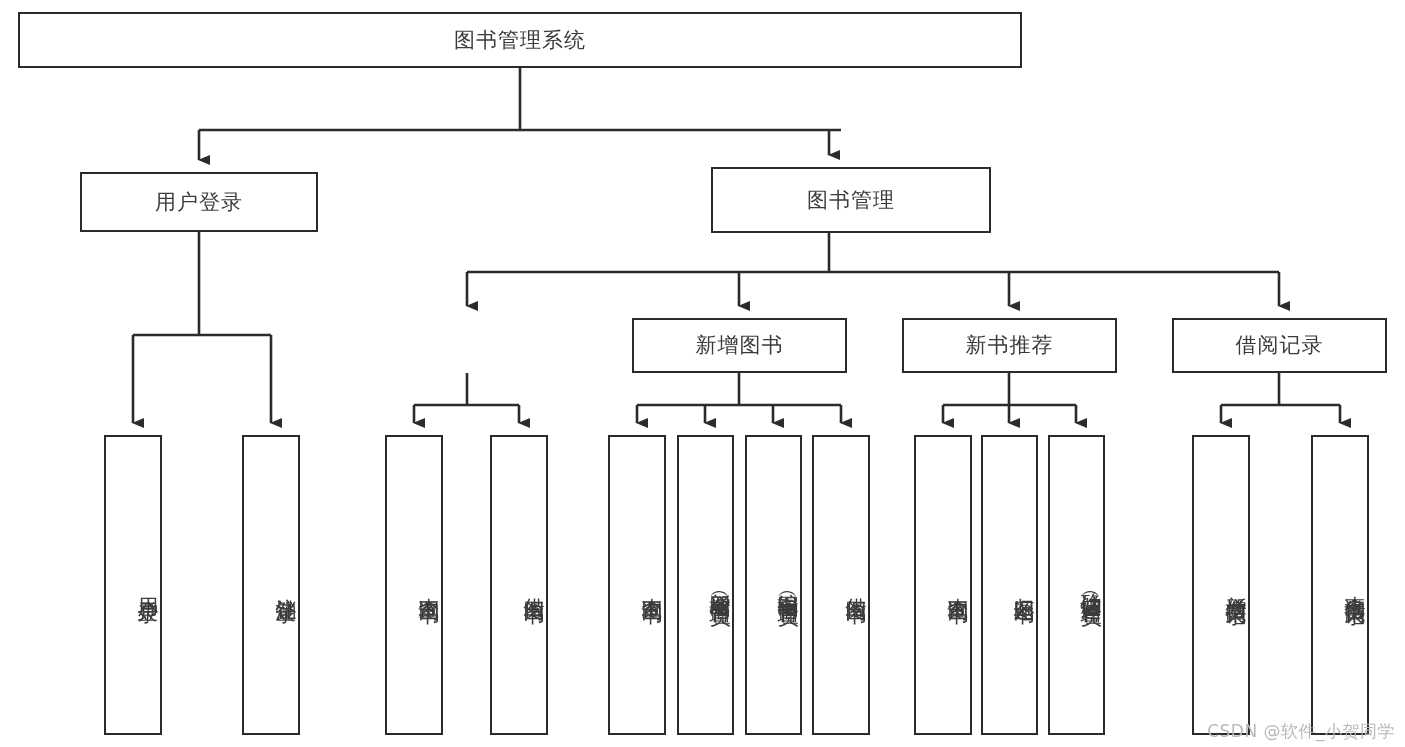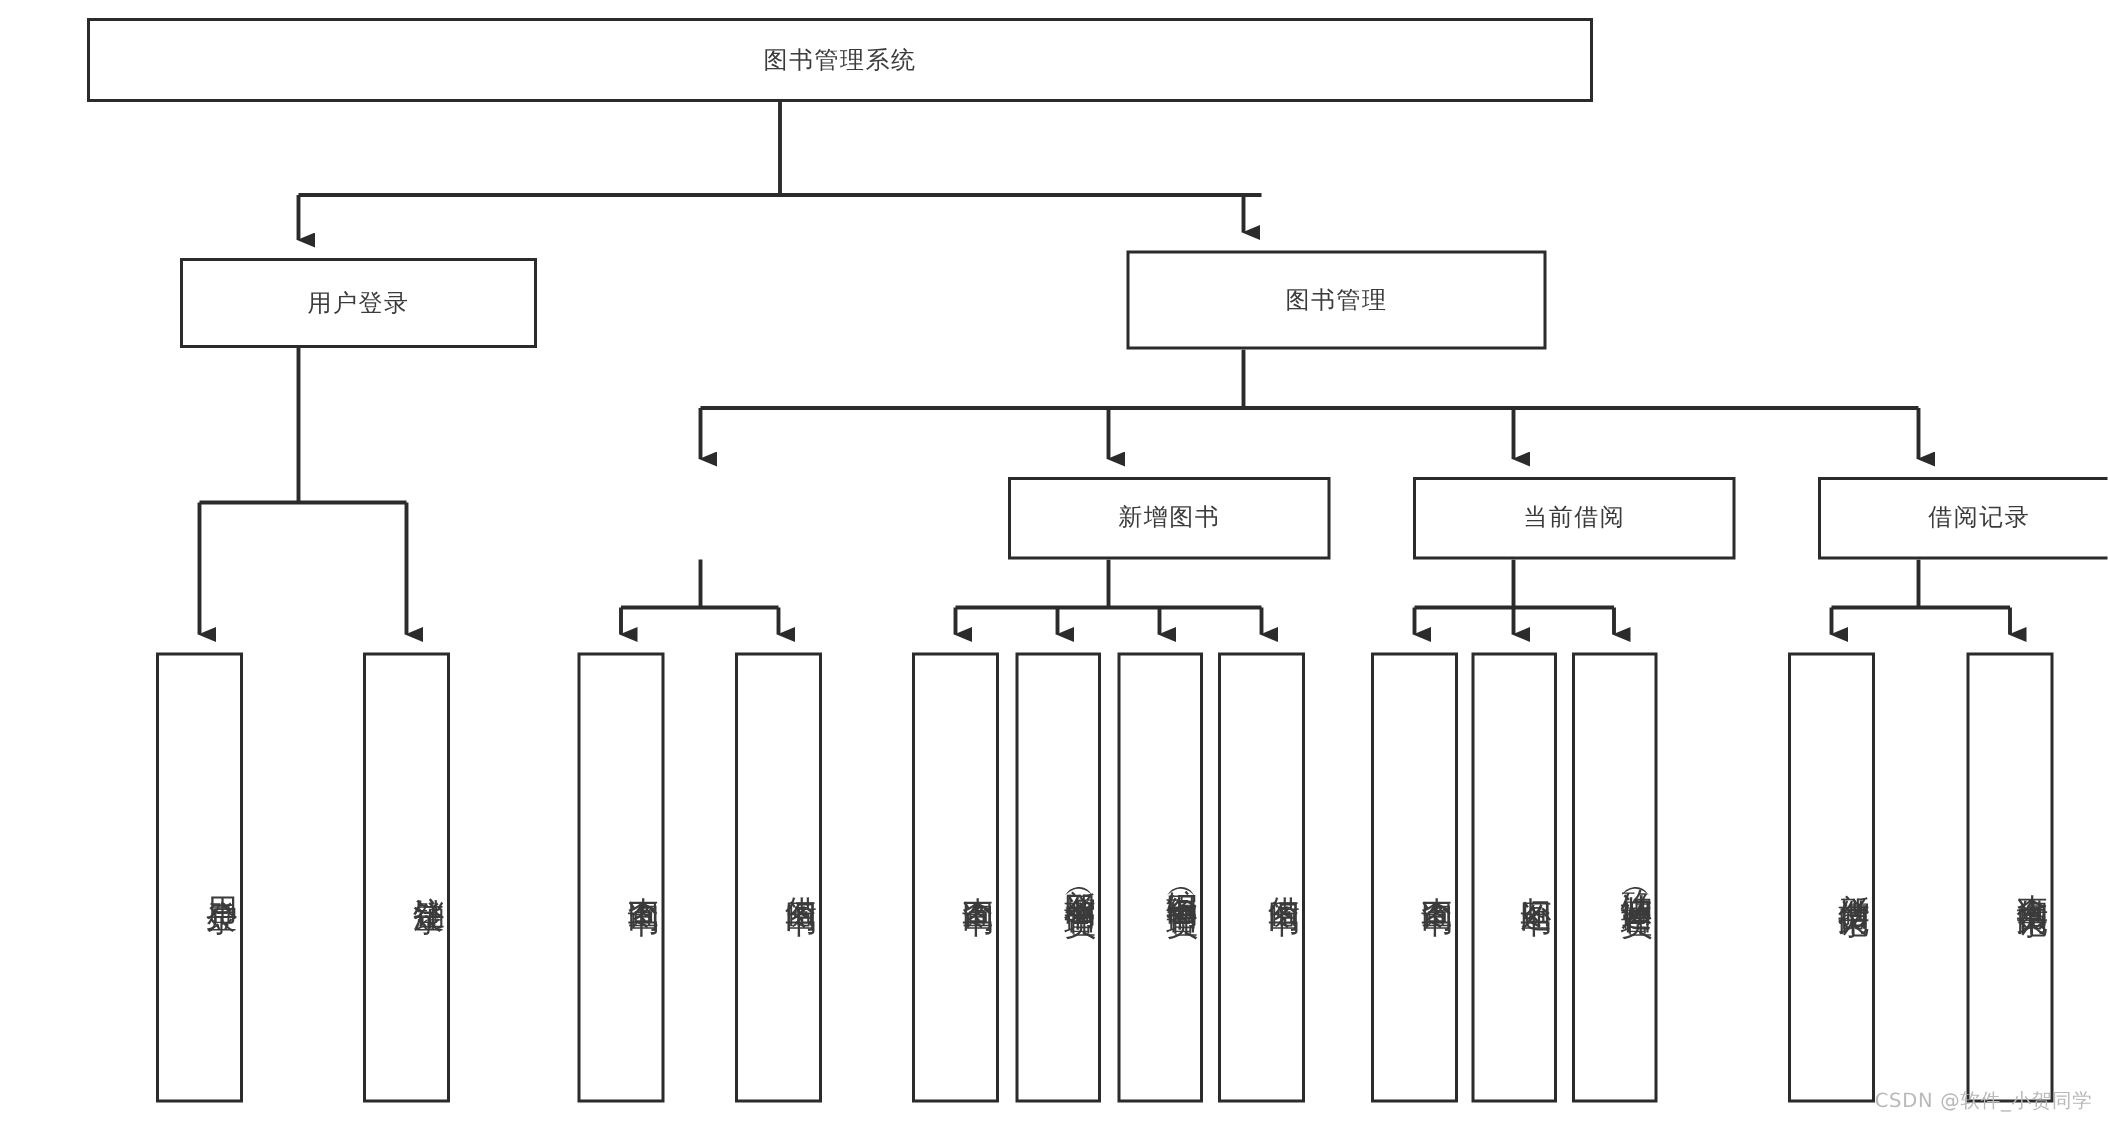--- a/index.html
+++ b/index.html
@@ -24,45 +24,44 @@
     box-sizing:border-box;
     background:#ffffff;
     border:2px solid #2b2b2b;
     display:flex;
     align-items:center;
     justify-content:center;
     color:#3b3b3b;
     line-height:1.18;
   }
   .node.h{
-    font-size:16px;
+    font-size:21px;
     letter-spacing:1px;
     white-space:nowrap;
-    margin-left:40px;
   }
   .node.v{
     writing-mode:vertical-rl;
     text-orientation:upright;
     font-size:21px;
     letter-spacing:2px;
     padding:6px 0;
     align-items:flex-start;
     justify-content:center;
   }
   .node.v .vtext{
     writing-mode:vertical-rl;
     text-orientation:upright;
     display:block;
     text-align:center;
   }
   .node.v.mid .vtext{margin-top:0;}
   #watermark{
     position:absolute;
     right:10px;bottom:4px;
-    font-size:13px;
+    font-size:17px;
     color:#b9b9b9;
     white-space:nowrap;
     letter-spacing:0.5px;
     font-family:"DejaVu Sans","Liberation Sans",sans-serif;
   }
 </style>
 </head>
 <body>
 
 <div id="diagram">
@@ -126,21 +125,21 @@
     <span>用户登录</span>
   </div>
   <div class="node h" style="left:711px;top:167px;width:280px;height:66px;">
     <span>图书管理</span>
   </div>
 
   <div class="node h" style="left:632px;top:318px;width:215px;height:55px;">
     <span>新增图书</span>
   </div>
   <div class="node h" style="left:902px;top:318px;width:215px;height:55px;">
-    <span>当前借阅</span>
+    <span>新书推荐</span>
   </div>
   <div class="node h" style="left:1172px;top:318px;width:215px;height:55px;text-align:right;">
     <span>借阅记录</span>
   </div>
 
   <div class="node v mid" style="left:104px;top:435px;width:58px;height:300px;">
     <span class="vtext">用户登录</span>
   </div>
   <div class="node v mid" style="left:242px;top:435px;width:58px;height:300px;">
     <span class="vtext">注销登录</span>

